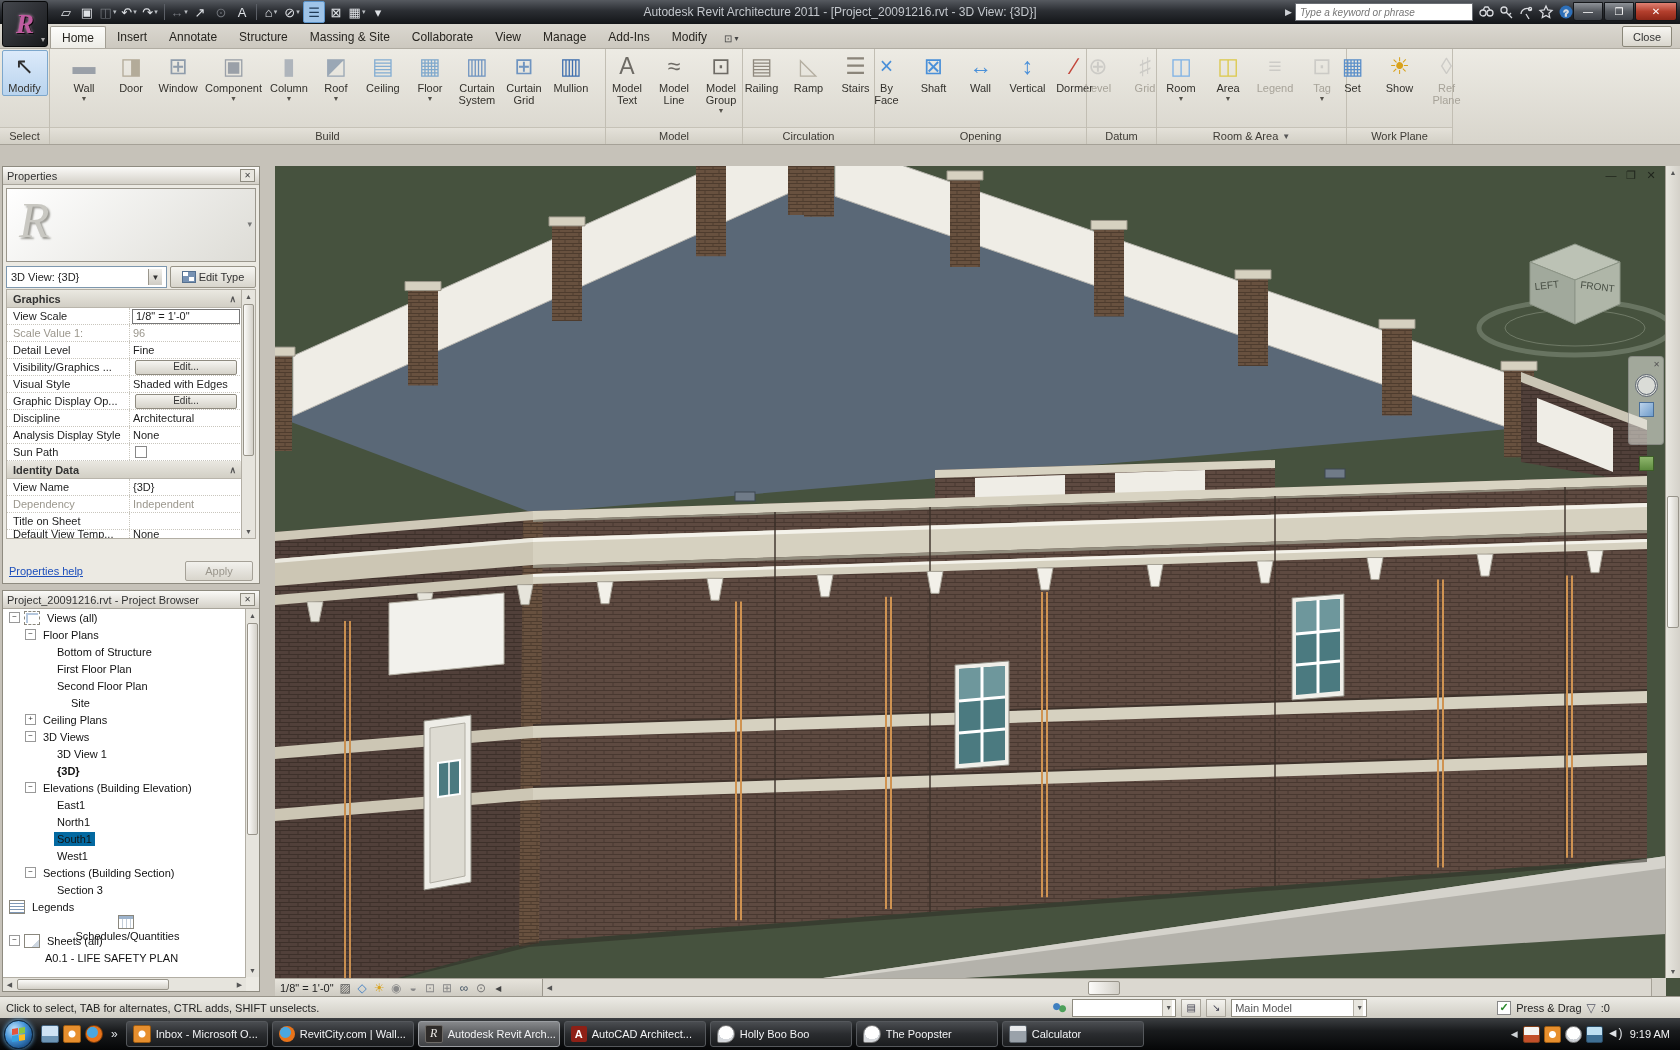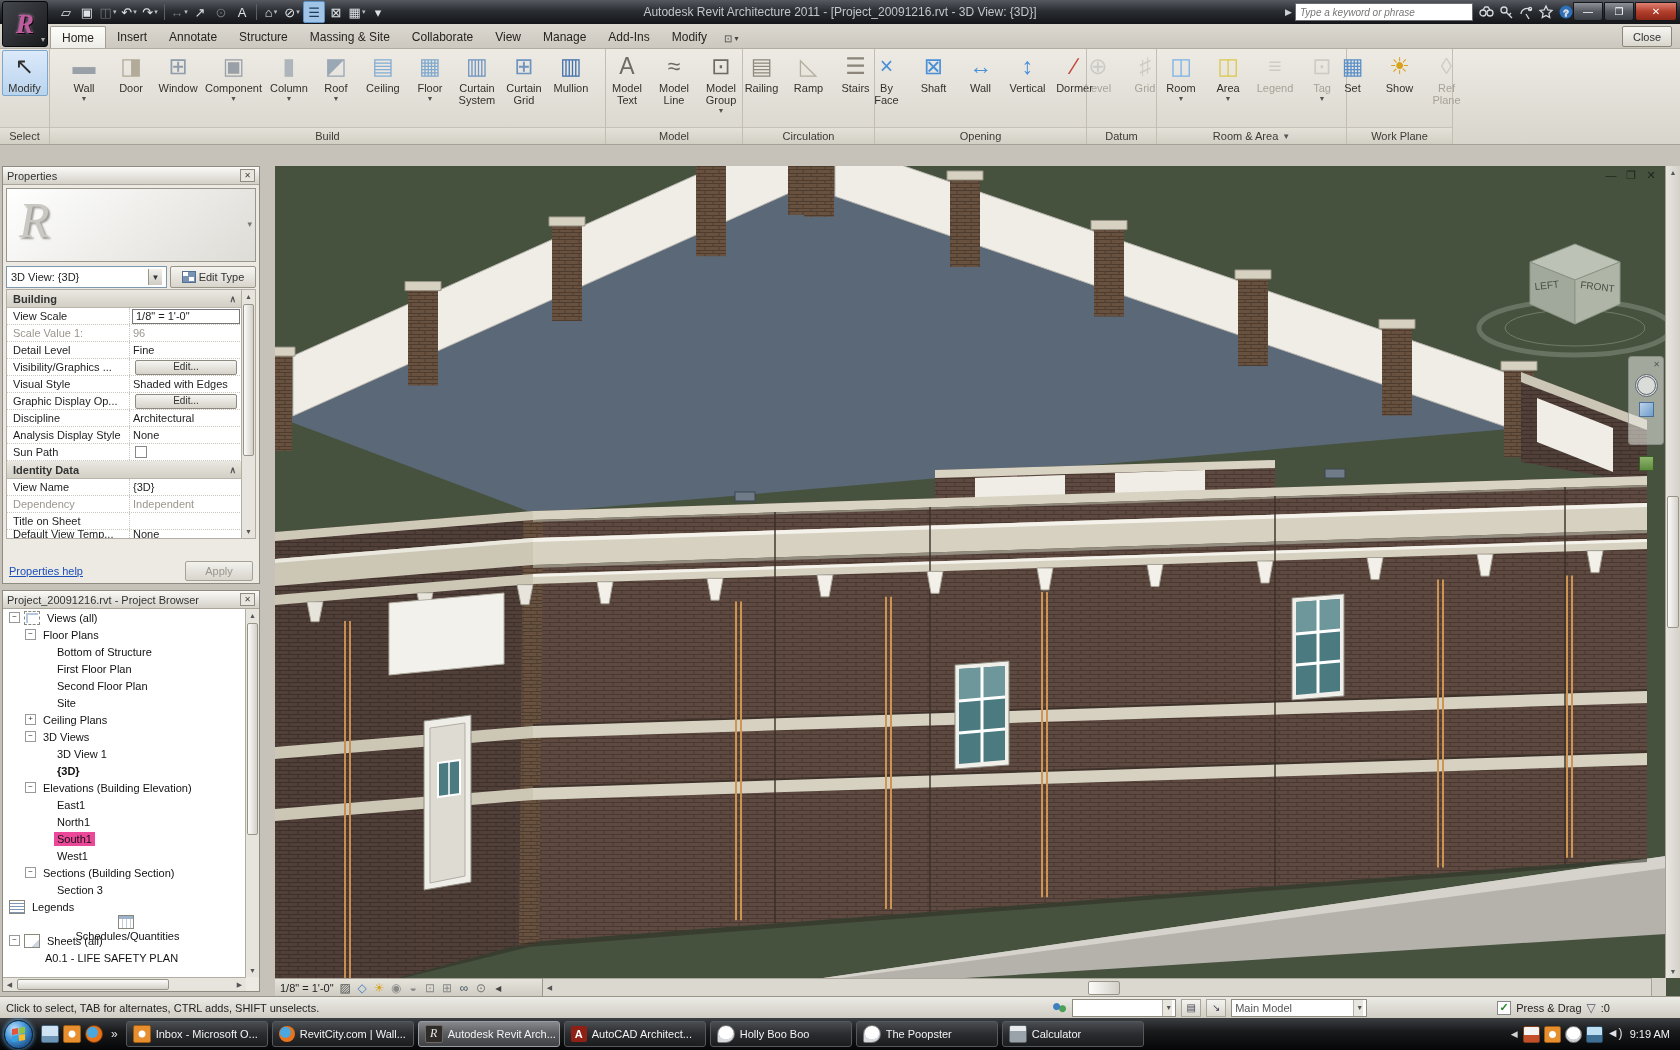--- a/index.html
+++ b/index.html
@@ -124,21 +124,21 @@
     text-align:center;color:#333;margin-right:4px;flex:none}
   .tspace{width:13px;flex:none}
   .ti{width:14px;height:12px;margin-right:4px;border:1px solid #8a877d;background:#fff;flex:none}
   .ti-views{border-style:dashed;background:linear-gradient(#fff,#fff) 3px 3px/6px 4px no-repeat,#fff;
      box-shadow:inset 0 0 0 1px #fff,inset 3px 3px 0 0 #b5c7dd}
   .ti-legend{background:repeating-linear-gradient(#fff 0 2px,#7e97b5 2px 3px)}
   .ti-schedule{background:linear-gradient(#9db3cc,#9db3cc) 0 0/14px 3px no-repeat,
      repeating-linear-gradient(90deg,#fff 0 3px,#c3cdd8 3px 4px)}
   .ti-sheet{background:linear-gradient(135deg,#fff 70%,#cdd6e0 70%)}
   .tlabel{padding:1px 3px}
-  .tlabel.sel{background:#ec4899}
+  .tlabel.sel{background:#0369a1}
   .trow.bold .tlabel{font-weight:bold}
   .hscr{height:13px;background:#e6e4dd;border-top:1px solid #b2aea4;position:relative;flex:none;margin-right:13px}
   .hscr .sa{position:absolute;top:0;bottom:0;width:13px;font-size:7px;color:#555;display:flex;
     align-items:center;justify-content:center}
   .hscr .sa.rt{right:0}
   .hthumb{position:absolute;top:1px;bottom:1px;left:14px;width:150px;border:1px solid #98948a;
     border-radius:2px;background:linear-gradient(#fcfbf9,#d3d0c8)}
   
   .viewport{position:absolute;left:275px;top:166px;right:0;bottom:54px;background:#46523e;
     box-shadow:inset 1px 1px 0 #6e6a60}
@@ -566,21 +566,21 @@
         <span class="cbarr">▼</span>
       </div>
       <div class="etbtn">
         <span class="eticon"></span>
         <span>Edit Type</span>
       </div>
     </div>
     <div class="pgrid">
       <div class="rows" id="propRows">
           <div class="phead">
-            <span>Building</span>
+            <span>Graphics</span>
             <span class="hc">∧</span>
           </div>
           <div class="prow">
             <div class="plab">View Scale</div>
             <div class="pval boxed">1/8" = 1'-0"</div>
           </div>
           <div class="prow gray">
             <div class="plab">Scale Value    1:</div>
             <div class="pval">96</div>
           </div>
@@ -672,21 +672,21 @@
             <span class="tlabel">Bottom of Structure</span>
           </div>
           <div class="trow" style="padding-left: 38px;">
             <span class="tspace"></span>
             <span class="tlabel">First Floor Plan</span>
           </div>
           <div class="trow" style="padding-left: 38px;">
             <span class="tspace"></span>
             <span class="tlabel">Second Floor Plan</span>
           </div>
-          <div class="trow" style="padding-left: 38px;">
+          <div class="trow" style="padding-left: 52px;">
             <span class="tspace"></span>
             <span class="tlabel">Site</span>
           </div>
           <div class="trow" style="padding-left: 22px;">
             <span class="texp">+</span>
             <span class="tlabel">Ceiling Plans</span>
           </div>
           <div class="trow" style="padding-left: 22px;">
             <span class="texp">−</span>
             <span class="tlabel">3D Views</span>

